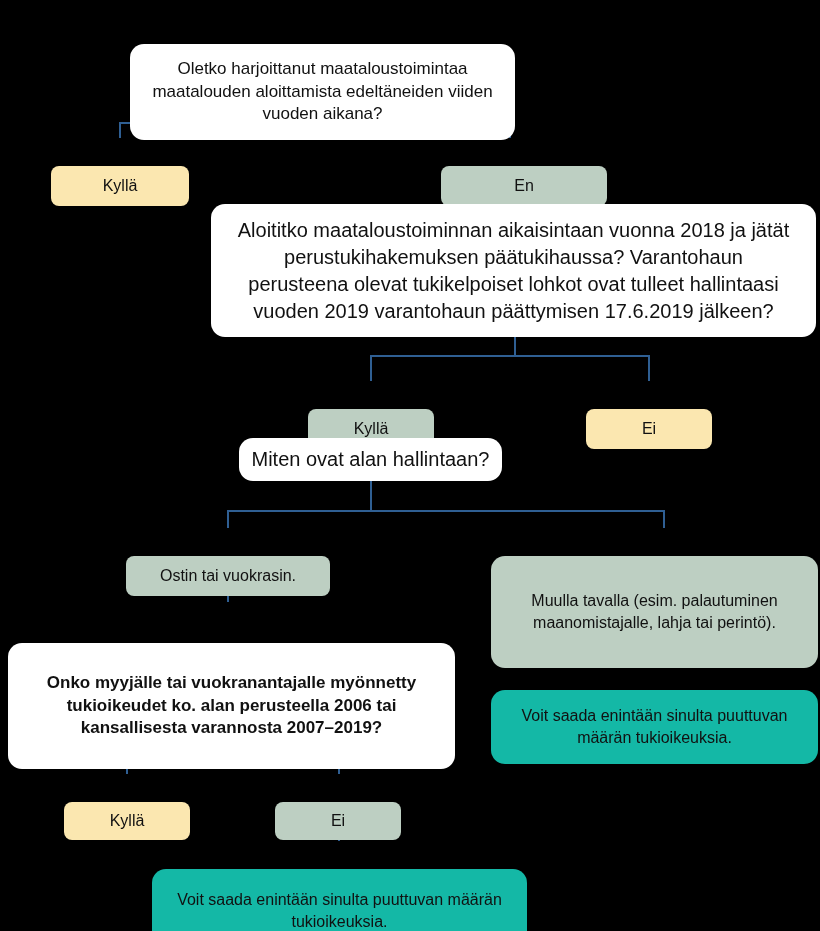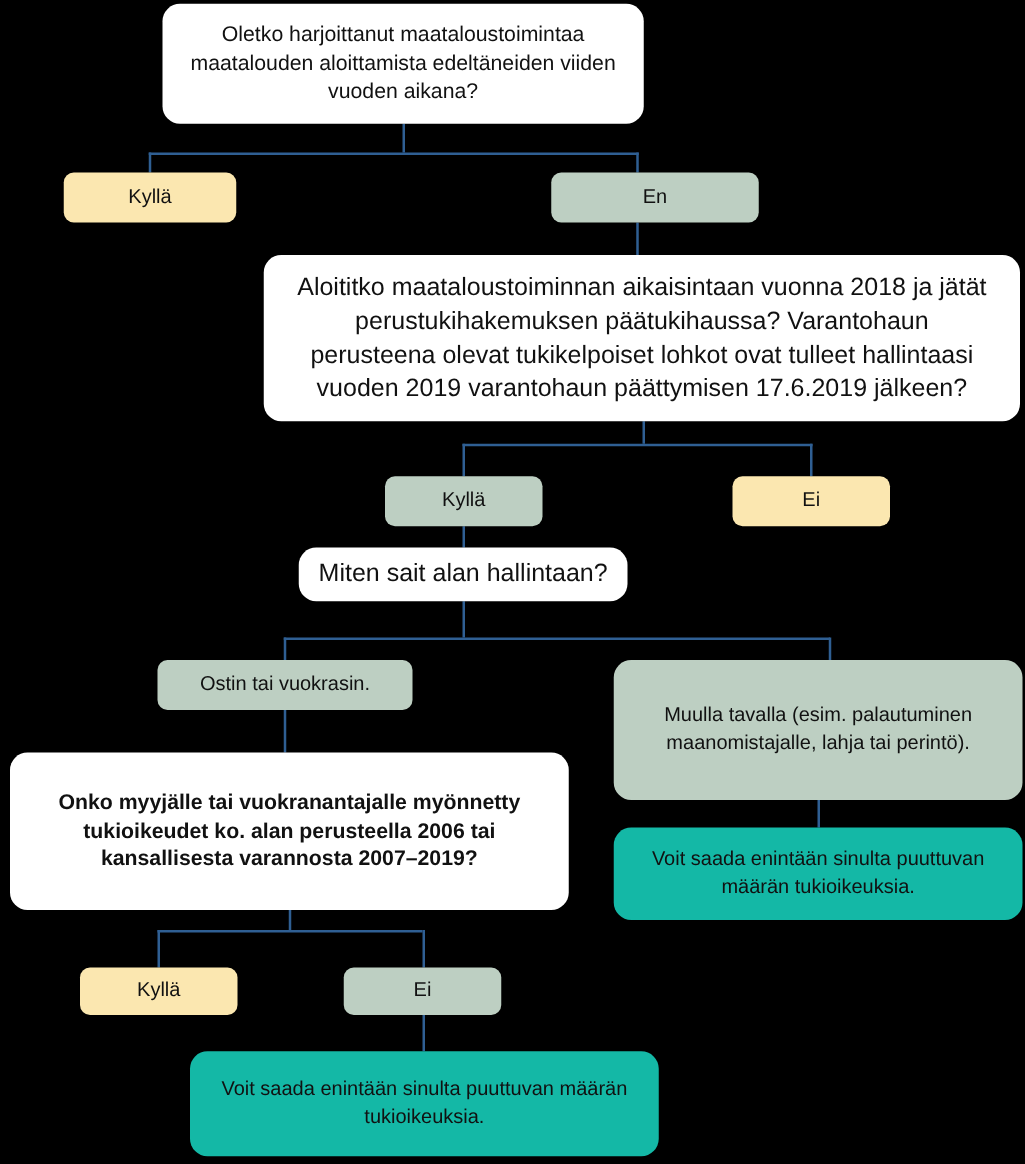--- a/index.html
+++ b/index.html
@@ -36,26 +36,28 @@
     background: #fbe7b0;
   }
   .node.green {
     background: #bdcfc2;
   }
   .node.blue {
     background: #14b8a6;
   }
   .node.q-big {
     font-size: 17px;
+    margin-top: 41px;
   }
   .node.q-mid {
     font-size: 20px;
   }
   .node.ans {
     font-size: 16px;
+    margin-top: 28px;
   }
   .node.small-radius {
     border-radius: 8px;
   }
   .connector {
     position: absolute;
     background: #2f5f93;
   }
   .connector.h {
     height: 2px;
@@ -117,21 +119,21 @@
 
   <div class="node green ans small-radius" style="left:308px; top:381px; width:126px; height:40px;">
     <span>Kyllä</span>
   </div>
 
   <div class="node yellow ans small-radius" style="left:586px; top:381px; width:126px; height:40px;">
     <span>Ei</span>
   </div>
 
   <div class="node white q-mid" style="left:239px; top:438px; width:263px; height:43px;">
-    <span>Miten sait alan hallintaan?</span>
+    <span>Miten ovat alan hallintaan?</span>
   </div>
 
   <div class="node green ans" style="left:491px; top:528px; width:327px; height:112px; padding:10px 18px;">
     <span>Muulla tavalla (esim. palautuminen maanomistajalle, lahja tai perintö).</span>
   </div>
 
   <div class="node green ans small-radius" style="left:126px; top:528px; width:204px; height:40px;">
     <span>Ostin tai vuokrasin.</span>
   </div>
 

